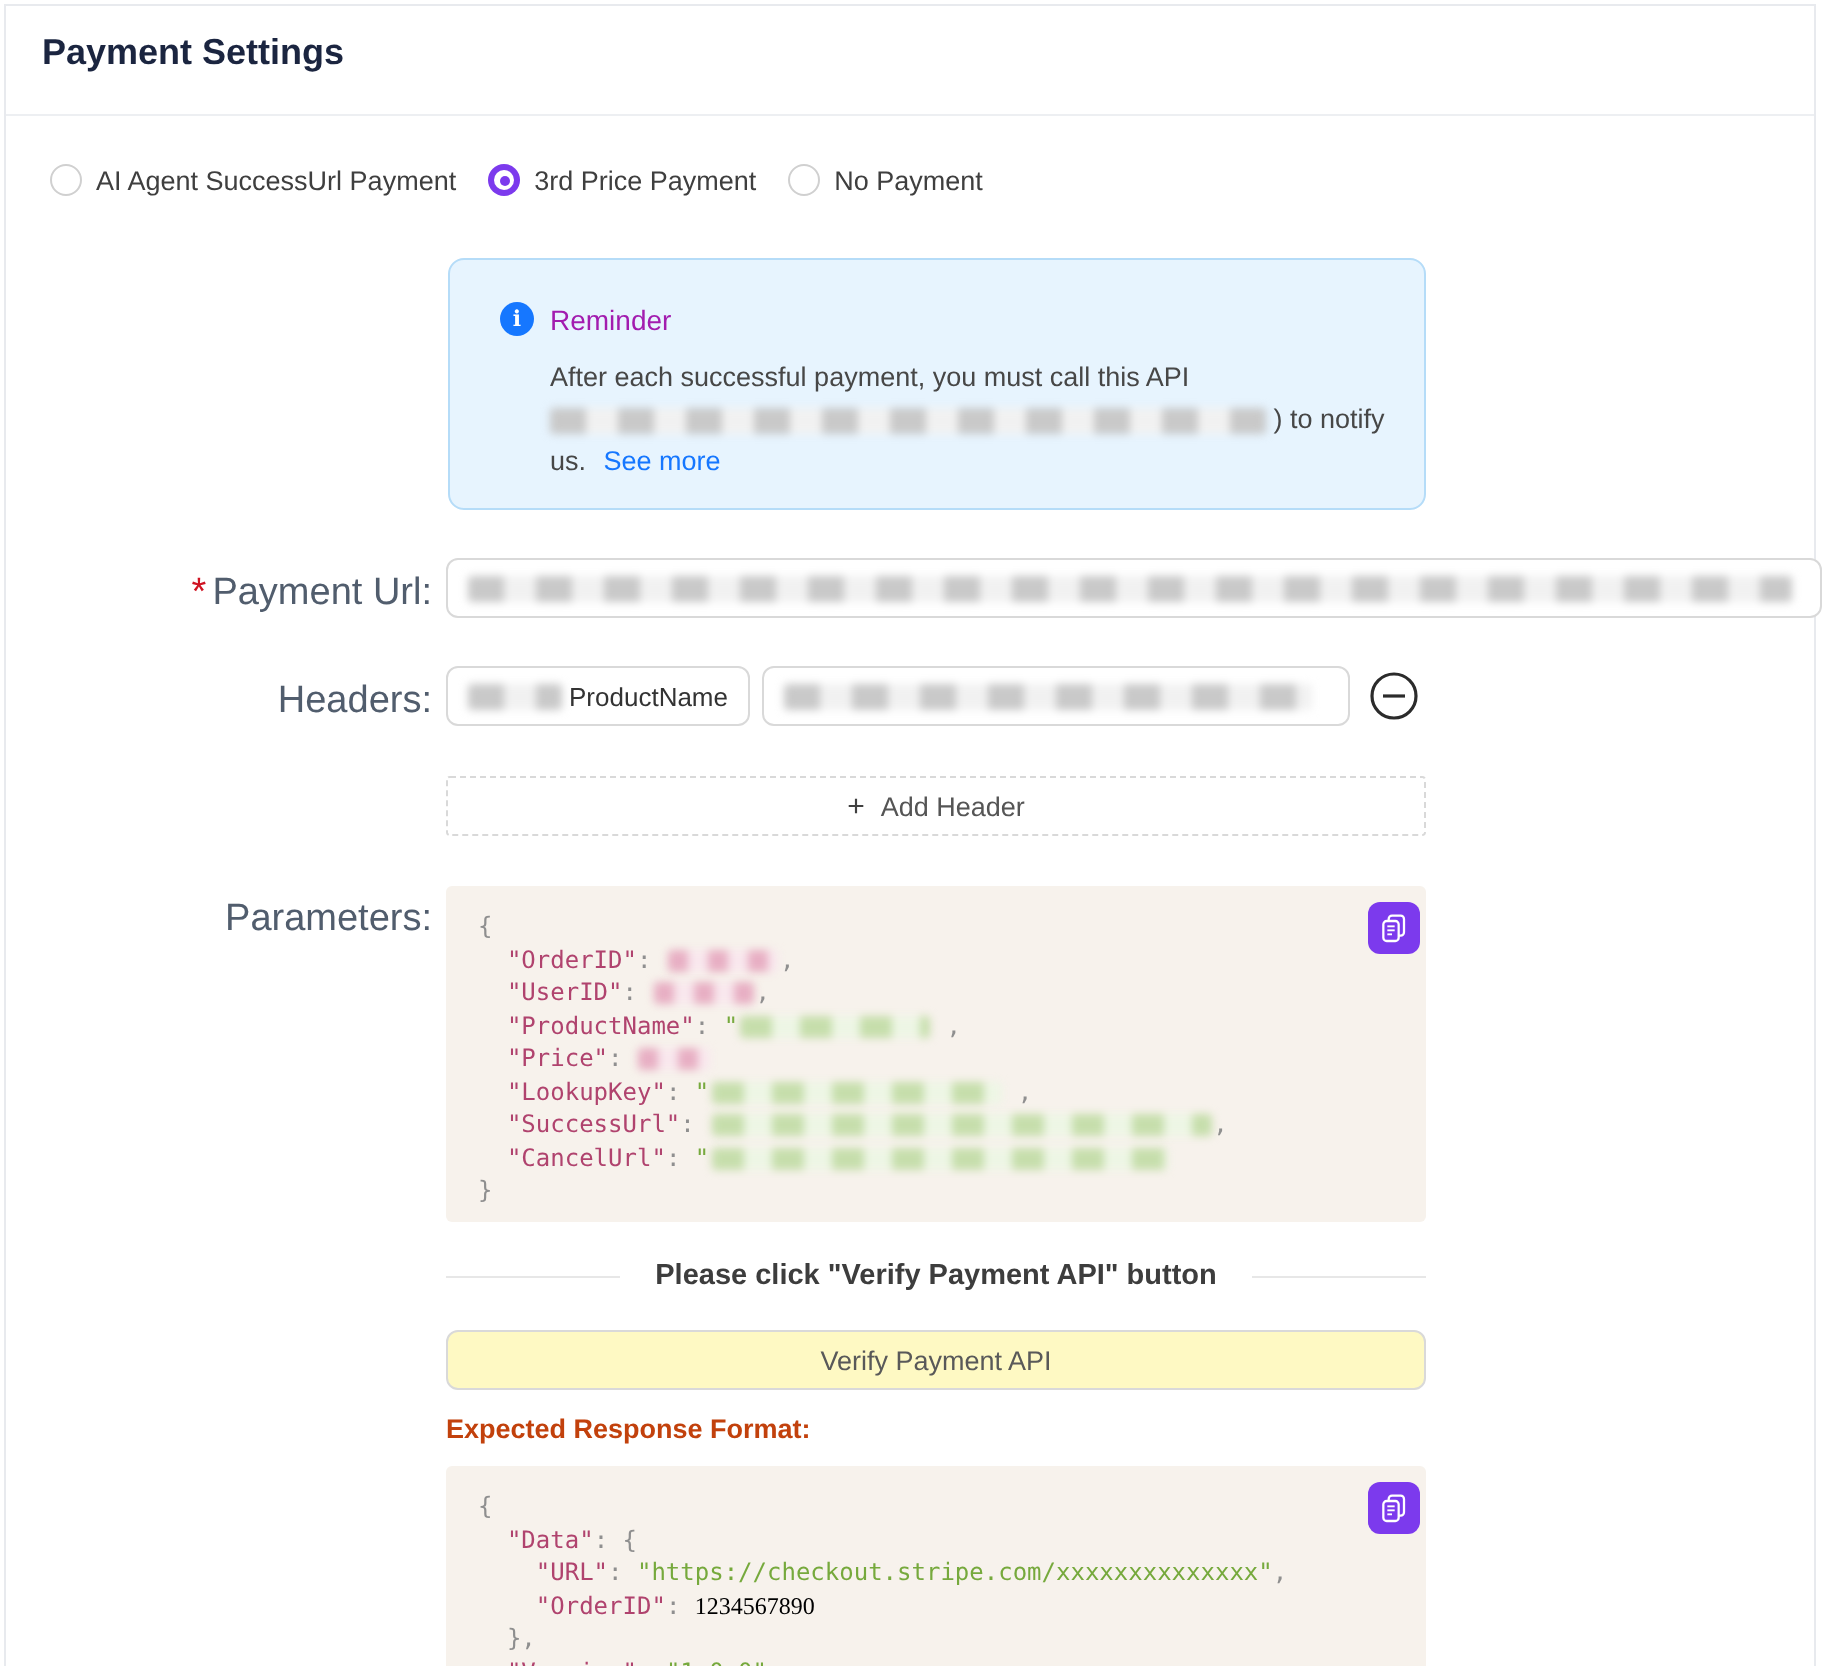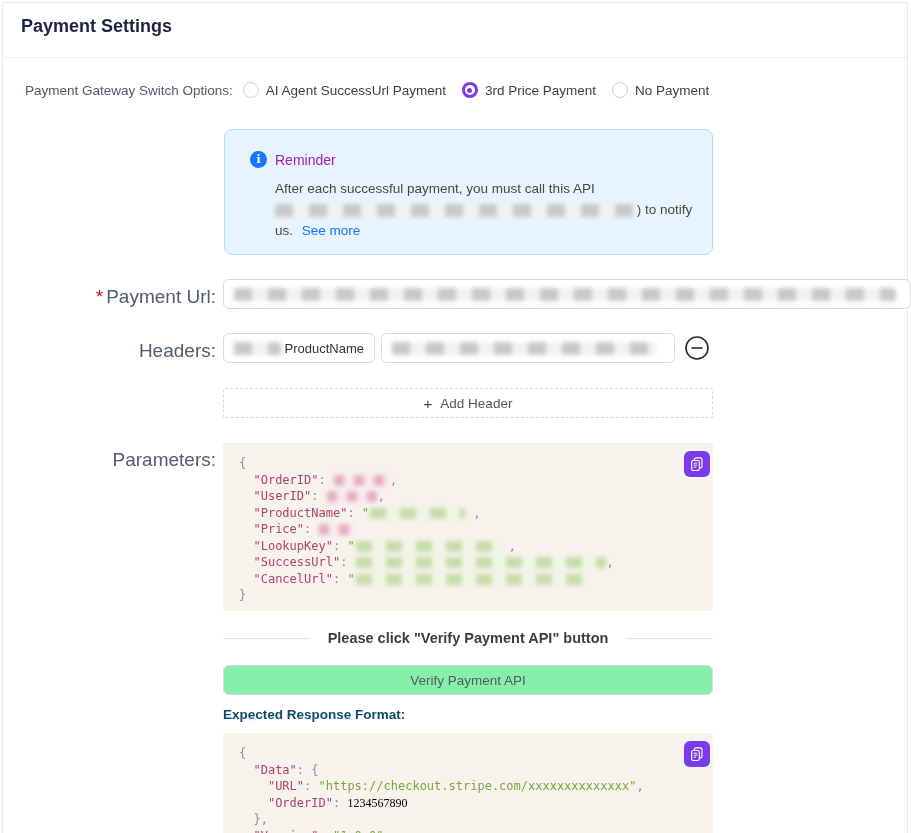--- a/index.html
+++ b/index.html
@@ -60,35 +60,34 @@
   .tk-n { color:#000000;font-family:Liberation Serif, serif; }
   .code-block .redact { height:11px; margin:0 1px; }
   .copy-btn { position:absolute; top:8px; right:5px; width:26px; height:26px; border:none; border-radius:6px;
     background:#7c3aed; display:flex; align-items:center; justify-content:center; cursor:pointer; }
 
   
   .divider { position:absolute; left:220px; top:627px; width:490px; display:flex; align-items:center; }
   .divider .line { flex:1; height:1px; background:#e7e7e7; }
   .divider .d-text { padding:0 18px; font-size:14.5px; font-weight:700; color:#3d3d3d; white-space:nowrap; }
 
-  .verify-btn { position:absolute; left:220px; top:662px; width:490px; height:30px; background:#86efac;
+  .verify-btn { position:absolute; left:220px; top:662px; width:490px; height:30px; background:#fef9c3;
     border:1px solid #d9d9d9; border-radius:6px; font-size:13.5px; color:#595959; cursor:pointer;
     font-family:"Liberation Sans", sans-serif; }
 
-  .resp-label { position:absolute; left:220px; top:704px; font-size:13.5px; font-weight:700; color:#0c4a6e; }
+  .resp-label { position:absolute; left:220px; top:704px; font-size:13.5px; font-weight:700; color:#c2410c; }
 </style>
 </head>
 <body>
 
 <div class="card">
   <div class="page-title">Payment Settings</div>
   <div class="title-rule"></div>
 
   <div class="gw-row">
-    <span class="gw-label">Payment Gateway Switch Options:</span>
     <span class="radio-opt">
       <span class="radio"></span>
       <span>AI Agent SuccessUrl Payment</span>
     </span>
     <span class="radio-opt">
       <span class="radio sel"></span>
       <span>3rd Price Payment</span>
     </span>
     <span class="radio-opt">
       <span class="radio"></span>

